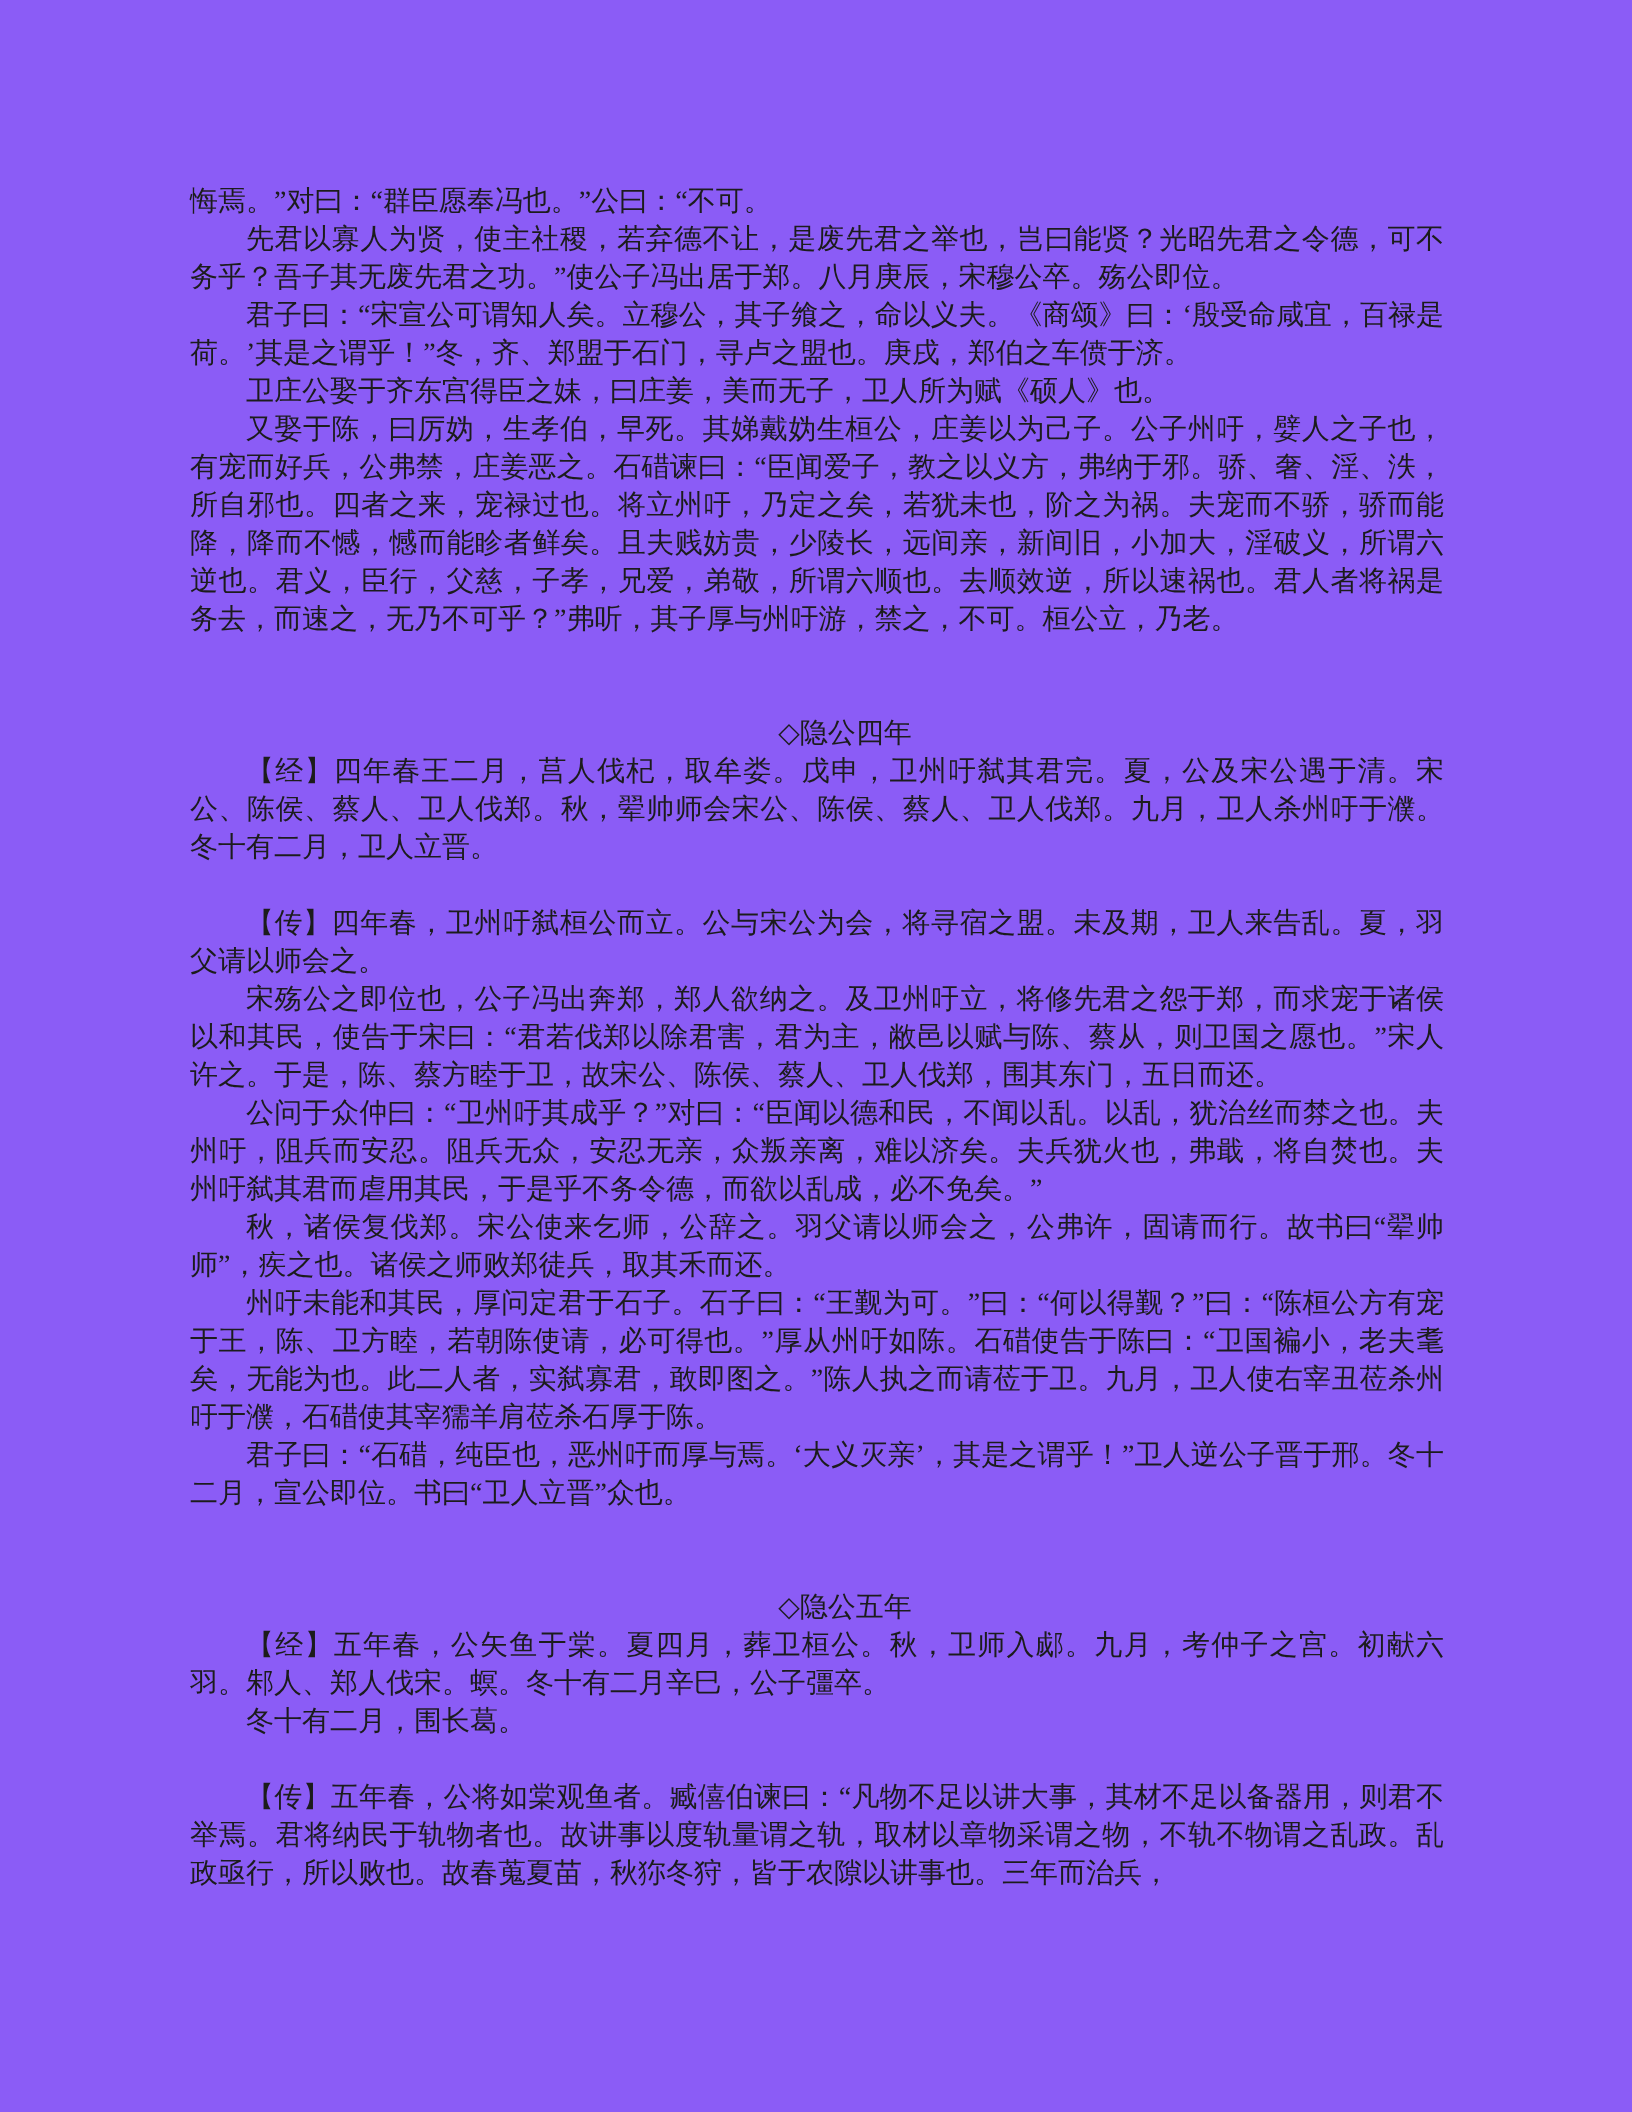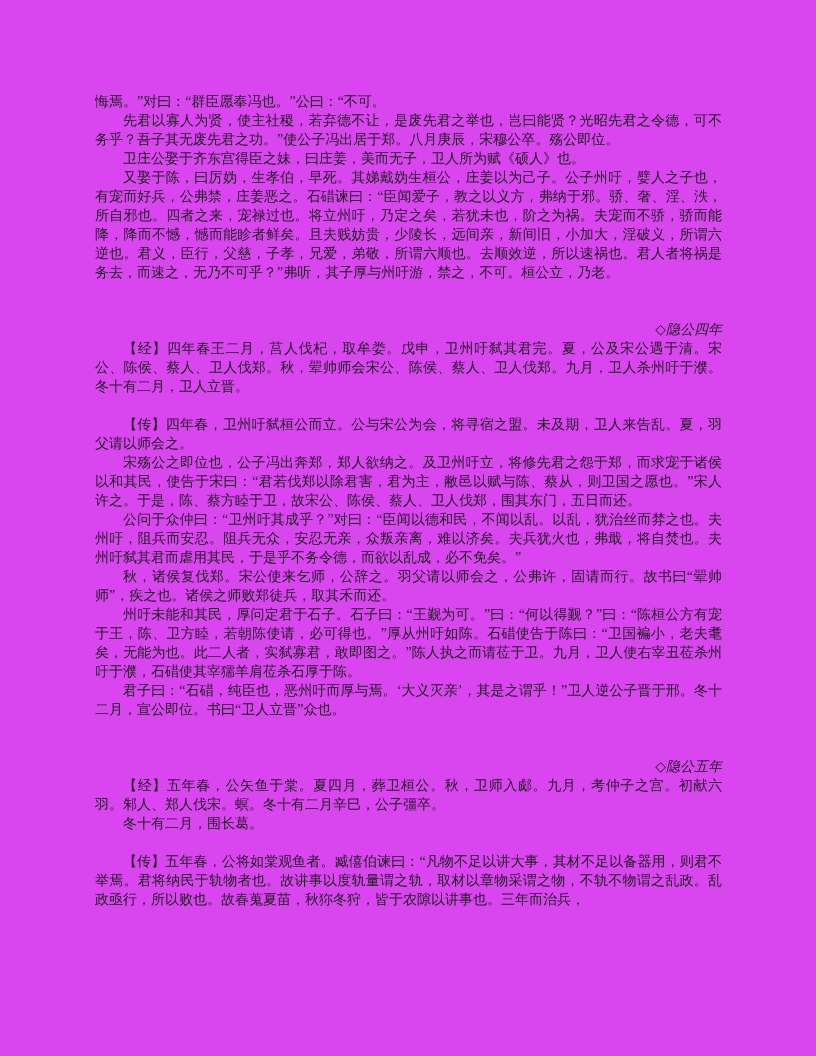--- a/index.html
+++ b/index.html
@@ -4,21 +4,21 @@
 <style>
   html, body {
     margin: 0;
     padding: 0;
     background: #ffffff;
   }
   .page {
     position: relative;
     width: 816px;
     height: 1056px;
-    background: #d946ef;
+    background: #8b5cf6;
     overflow: hidden;
     box-sizing: border-box;
     padding: 92px 94px 0 95px;
   }
   .text-body {
     font-family: "Liberation Serif", "DejaVu Serif", serif;
     font-size: 14px;
     line-height: 19px;
     color: #1c1c1c;
     text-align: justify;
@@ -26,34 +26,34 @@
   .text-body p {
     margin: 0;
     padding: 0;
     text-indent: 2em;
   }
   .text-body p.continuation {
     text-indent: 0;
   }
   .text-body p.heading {
     margin-top: 38px;
-    text-align: right;
-    font-style: italic;
+    text-align: center;
   }
   .text-body p.spaced {
     margin-top: 19px;
   }
 </style>
 </head>
 <body>
 
 <div class="page">
   <div class="text-body" id="content">
       <p class="continuation">悔焉。”对曰：“群臣愿奉冯也。”公曰：“不可。</p>
       <p class="body">先君以寡人为贤，使主社稷，若弃德不让，是废先君之举也，岂曰能贤？光昭先君之令德，可不务乎？吾子其无废先君之功。”使公子冯出居于郑。八月庚辰，宋穆公卒。殇公即位。</p>
+      <p class="body">君子曰：“宋宣公可谓知人矣。立穆公，其子飨之，命以义夫。《商颂》曰：‘殷受命咸宜，百禄是荷。’其是之谓乎！”冬，齐、郑盟于石门，寻卢之盟也。庚戌，郑伯之车偾于济。</p>
       <p class="body">卫庄公娶于齐东宫得臣之妹，曰庄姜，美而无子，卫人所为赋《硕人》也。</p>
       <p class="body">又娶于陈，曰厉妫，生孝伯，早死。其娣戴妫生桓公，庄姜以为己子。公子州吁，嬖人之子也，有宠而好兵，公弗禁，庄姜恶之。石碏谏曰：“臣闻爱子，教之以义方，弗纳于邪。骄、奢、淫、泆，所自邪也。四者之来，宠禄过也。将立州吁，乃定之矣，若犹未也，阶之为祸。夫宠而不骄，骄而能降，降而不憾，憾而能眕者鲜矣。且夫贱妨贵，少陵长，远间亲，新间旧，小加大，淫破义，所谓六逆也。君义，臣行，父慈，子孝，兄爱，弟敬，所谓六顺也。去顺效逆，所以速祸也。君人者将祸是务去，而速之，无乃不可乎？”弗听，其子厚与州吁游，禁之，不可。桓公立，乃老。</p>
       <p class="heading">◇隐公四年</p>
       <p class="body">【经】四年春王二月，莒人伐杞，取牟娄。戊申，卫州吁弑其君完。夏，公及宋公遇于清。宋公、陈侯、蔡人、卫人伐郑。秋，翚帅师会宋公、陈侯、蔡人、卫人伐郑。九月，卫人杀州吁于濮。冬十有二月，卫人立晋。</p>
       <p class="body spaced">【传】四年春，卫州吁弑桓公而立。公与宋公为会，将寻宿之盟。未及期，卫人来告乱。夏，羽父请以师会之。</p>
       <p class="body">宋殇公之即位也，公子冯出奔郑，郑人欲纳之。及卫州吁立，将修先君之怨于郑，而求宠于诸侯以和其民，使告于宋曰：“君若伐郑以除君害，君为主，敝邑以赋与陈、蔡从，则卫国之愿也。”宋人许之。于是，陈、蔡方睦于卫，故宋公、陈侯、蔡人、卫人伐郑，围其东门，五日而还。</p>
       <p class="body">公问于众仲曰：“卫州吁其成乎？”对曰：“臣闻以德和民，不闻以乱。以乱，犹治丝而棼之也。夫州吁，阻兵而安忍。阻兵无众，安忍无亲，众叛亲离，难以济矣。夫兵犹火也，弗戢，将自焚也。夫州吁弑其君而虐用其民，于是乎不务令德，而欲以乱成，必不免矣。”</p>
       <p class="body">秋，诸侯复伐郑。宋公使来乞师，公辞之。羽父请以师会之，公弗许，固请而行。故书曰“翚帅师”，疾之也。诸侯之师败郑徒兵，取其禾而还。</p>
       <p class="body">州吁未能和其民，厚问定君于石子。石子曰：“王觐为可。”曰：“何以得觐？”曰：“陈桓公方有宠于王，陈、卫方睦，若朝陈使请，必可得也。”厚从州吁如陈。石碏使告于陈曰：“卫国褊小，老夫耄矣，无能为也。此二人者，实弑寡君，敢即图之。”陈人执之而请莅于卫。九月，卫人使右宰丑莅杀州吁于濮，石碏使其宰獳羊肩莅杀石厚于陈。</p>
       <p class="body">君子曰：“石碏，纯臣也，恶州吁而厚与焉。‘大义灭亲’，其是之谓乎！”卫人逆公子晋于邢。冬十二月，宣公即位。书曰“卫人立晋”众也。</p>

